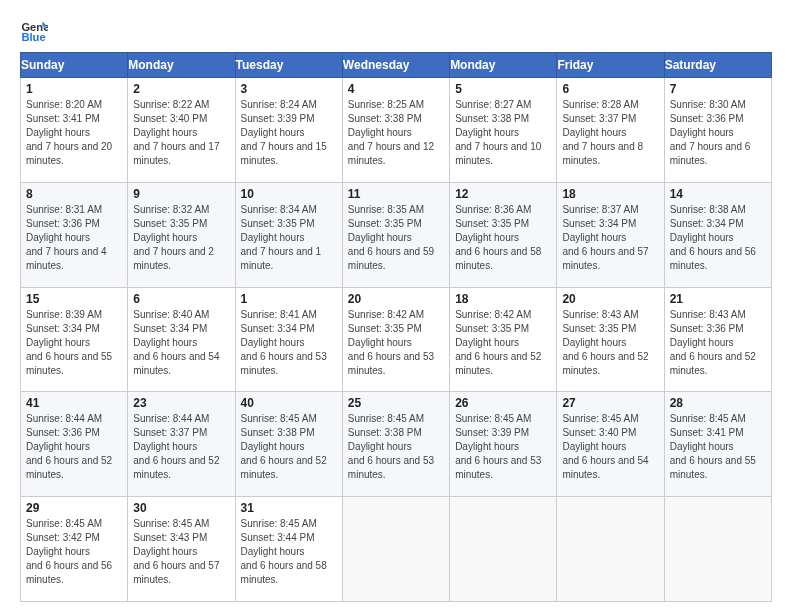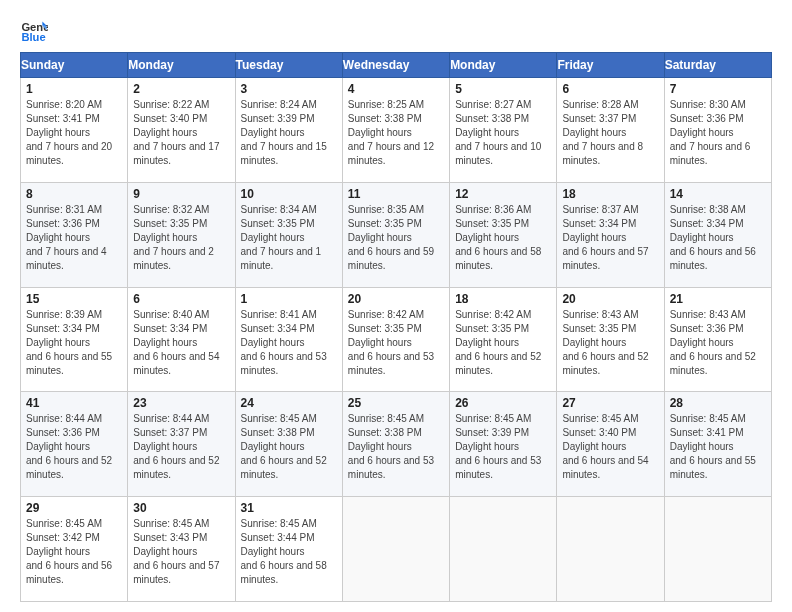--- a/index.html
+++ b/index.html
@@ -217,21 +217,21 @@
         <tr>
           <td>
           <span class="day-number">41</span>
           <span class="day-detail">Sunrise: 8:44 AM<br>Sunset: 3:36 PM<br>Daylight hours<br>and 6 hours and 52 minutes.</span>
         </td>
           <td>
           <span class="day-number">23</span>
           <span class="day-detail">Sunrise: 8:44 AM<br>Sunset: 3:37 PM<br>Daylight hours<br>and 6 hours and 52 minutes.</span>
         </td>
           <td>
-          <span class="day-number">24</span>
+          <span class="day-number">40</span>
           <span class="day-detail">Sunrise: 8:45 AM<br>Sunset: 3:38 PM<br>Daylight hours<br>and 6 hours and 52 minutes.</span>
         </td>
           <td>
           <span class="day-number">25</span>
           <span class="day-detail">Sunrise: 8:45 AM<br>Sunset: 3:38 PM<br>Daylight hours<br>and 6 hours and 53 minutes.</span>
         </td>
           <td>
           <span class="day-number">26</span>
           <span class="day-detail">Sunrise: 8:45 AM<br>Sunset: 3:39 PM<br>Daylight hours<br>and 6 hours and 53 minutes.</span>
         </td>

